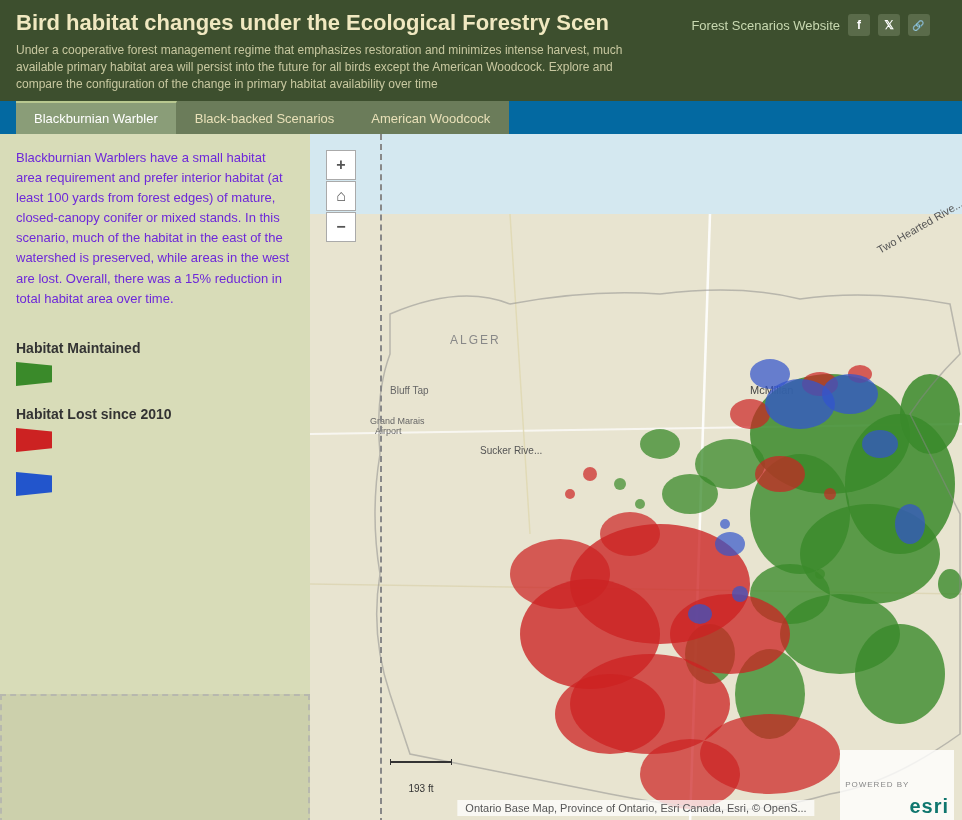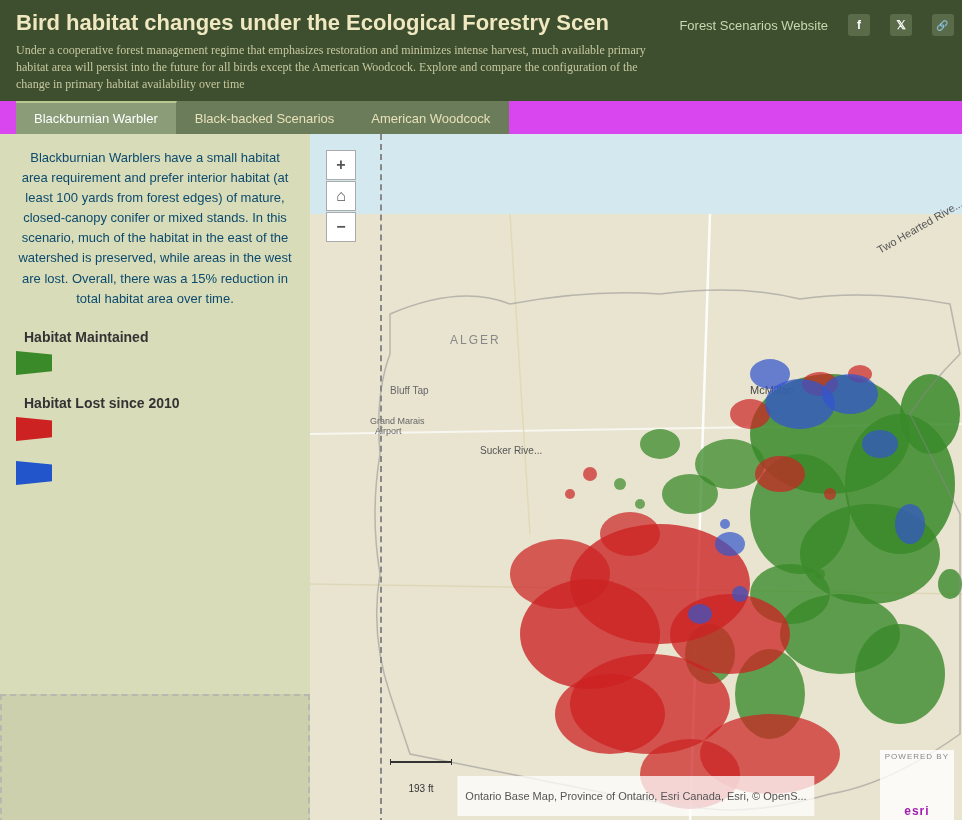--- a/index.html
+++ b/index.html
@@ -1,65 +1,64 @@
 <!DOCTYPE html>
 <html><head>
   <meta charset="utf-8">
   <style>
     * { box-sizing: border-box; margin: 0; padding: 0; }
     body { font-family: Arial, sans-serif; width: 962px; height: 820px; overflow: hidden; background: #4a5a3a; }
 
     
     #header {
       background: #3d4f2e;
-      padding: 10px 8px 8px 16px;
+      padding: 10px 32px 8px 16px;
       display: flex;
       align-items: flex-start;
       justify-content: space-between;
     }
     #header-left { flex: 1; }
     #header-title {
       color: #f0e8c0;
       font-size: 22px;
       font-weight: bold;
       line-height: 1.2;
       margin-bottom: 6px;
     }
     #header-desc {
       color: #c8c8a0;
       font-size: 12px;
       line-height: 1.4;
       max-width: 640px;
-      font-family: Liberation Serif, serif;
     }
     #header-right {
       display: flex;
       align-items: center;
-      gap: 20px;
+      gap: 8px;
       color: #c8c8a0;
       font-size: 13px;
       white-space: nowrap;
       padding-top: 4px;
     }
     .social-icon {
       width: 22px; height: 22px;
       background: #5a6b4a;
       border-radius: 3px;
       display: inline-flex;
       align-items: center;
       justify-content: center;
       color: #fff;
       font-size: 12px;
       font-weight: bold;
       cursor: pointer;
     }
 
     
     #tabs {
-      background: #d946ef;
+      background: #0369a1;
       display: flex;
       padding: 0 0 0 16px;
     }
     .tab {
       padding: 8px 18px;
       color: #e8e0b8;
       font-size: 13px;
       cursor: pointer;
       border-right: 1px solid #6b7c5a;
       background: #6b7c5a;
@@ -84,35 +83,33 @@
       background: #d8dcb8;
       padding: 14px 16px;
       display: flex;
       flex-direction: column;
       position: relative;
       z-index: 10;
       overflow-y: auto;
     }
     #bird-description {
       font-size: 13px;
-      color: #0c4a6e;
+      color: #6d28d9;
       line-height: 1.55;
-      margin-bottom: 20px;
-      text-align: center;
+      margin-bottom: 31px;
     }
 
     .legend-item {
       margin-bottom: 16px;
     }
     .legend-title {
       font-size: 14px;
       font-weight: bold;
       color: #333;
       margin-bottom: 6px;
-      margin-left: 8px;
     }
     .flag-green {
       width: 36px; height: 24px;
       background: #3a8a2a;
       clip-path: polygon(0 0, 100% 15%, 100% 85%, 0 100%);
       display: inline-block;
     }
     .flag-red {
       width: 36px; height: 24px;
       background: #cc2222;
@@ -170,48 +167,48 @@
 
     
     #attribution {
       position: absolute;
       bottom: 8px;
       left: 50%;
       transform: translateX(-50%);
       font-size: 11px;
       color: #555;
       background: rgba(255,255,255,0.75);
-      padding: 14px 8px;
+      padding: 2px 8px;
       white-space: nowrap;
       z-index: 20;
     }
 
     
     #esri-logo {
       position: absolute;
       bottom: 4px;
       right: 8px;
       font-size: 10px;
       color: #555;
       background: rgba(255,255,255,0.8);
       padding: 2px 5px;
       z-index: 20;
       display: flex;
-      flex-direction: column;
+      flex-direction: row;
       align-items: center;
     }
     #esri-logo .powered {
       font-size: 8px;
       color: #888;
       letter-spacing: 1px;
     }
     #esri-logo .brand {
-      font-size: 12px;
-      font-weight: bold;
-      color: #a21caf;
+      font-size: 20px;
+      font-weight: bold;
+      color: #0f766e;
       letter-spacing: 1px;
       margin-top: 43px;
     }
 
     
     .map-divider {
       position: absolute;
       top: 0; bottom: 0;
       width: 2px;
       border-left: 2px dashed #888;

